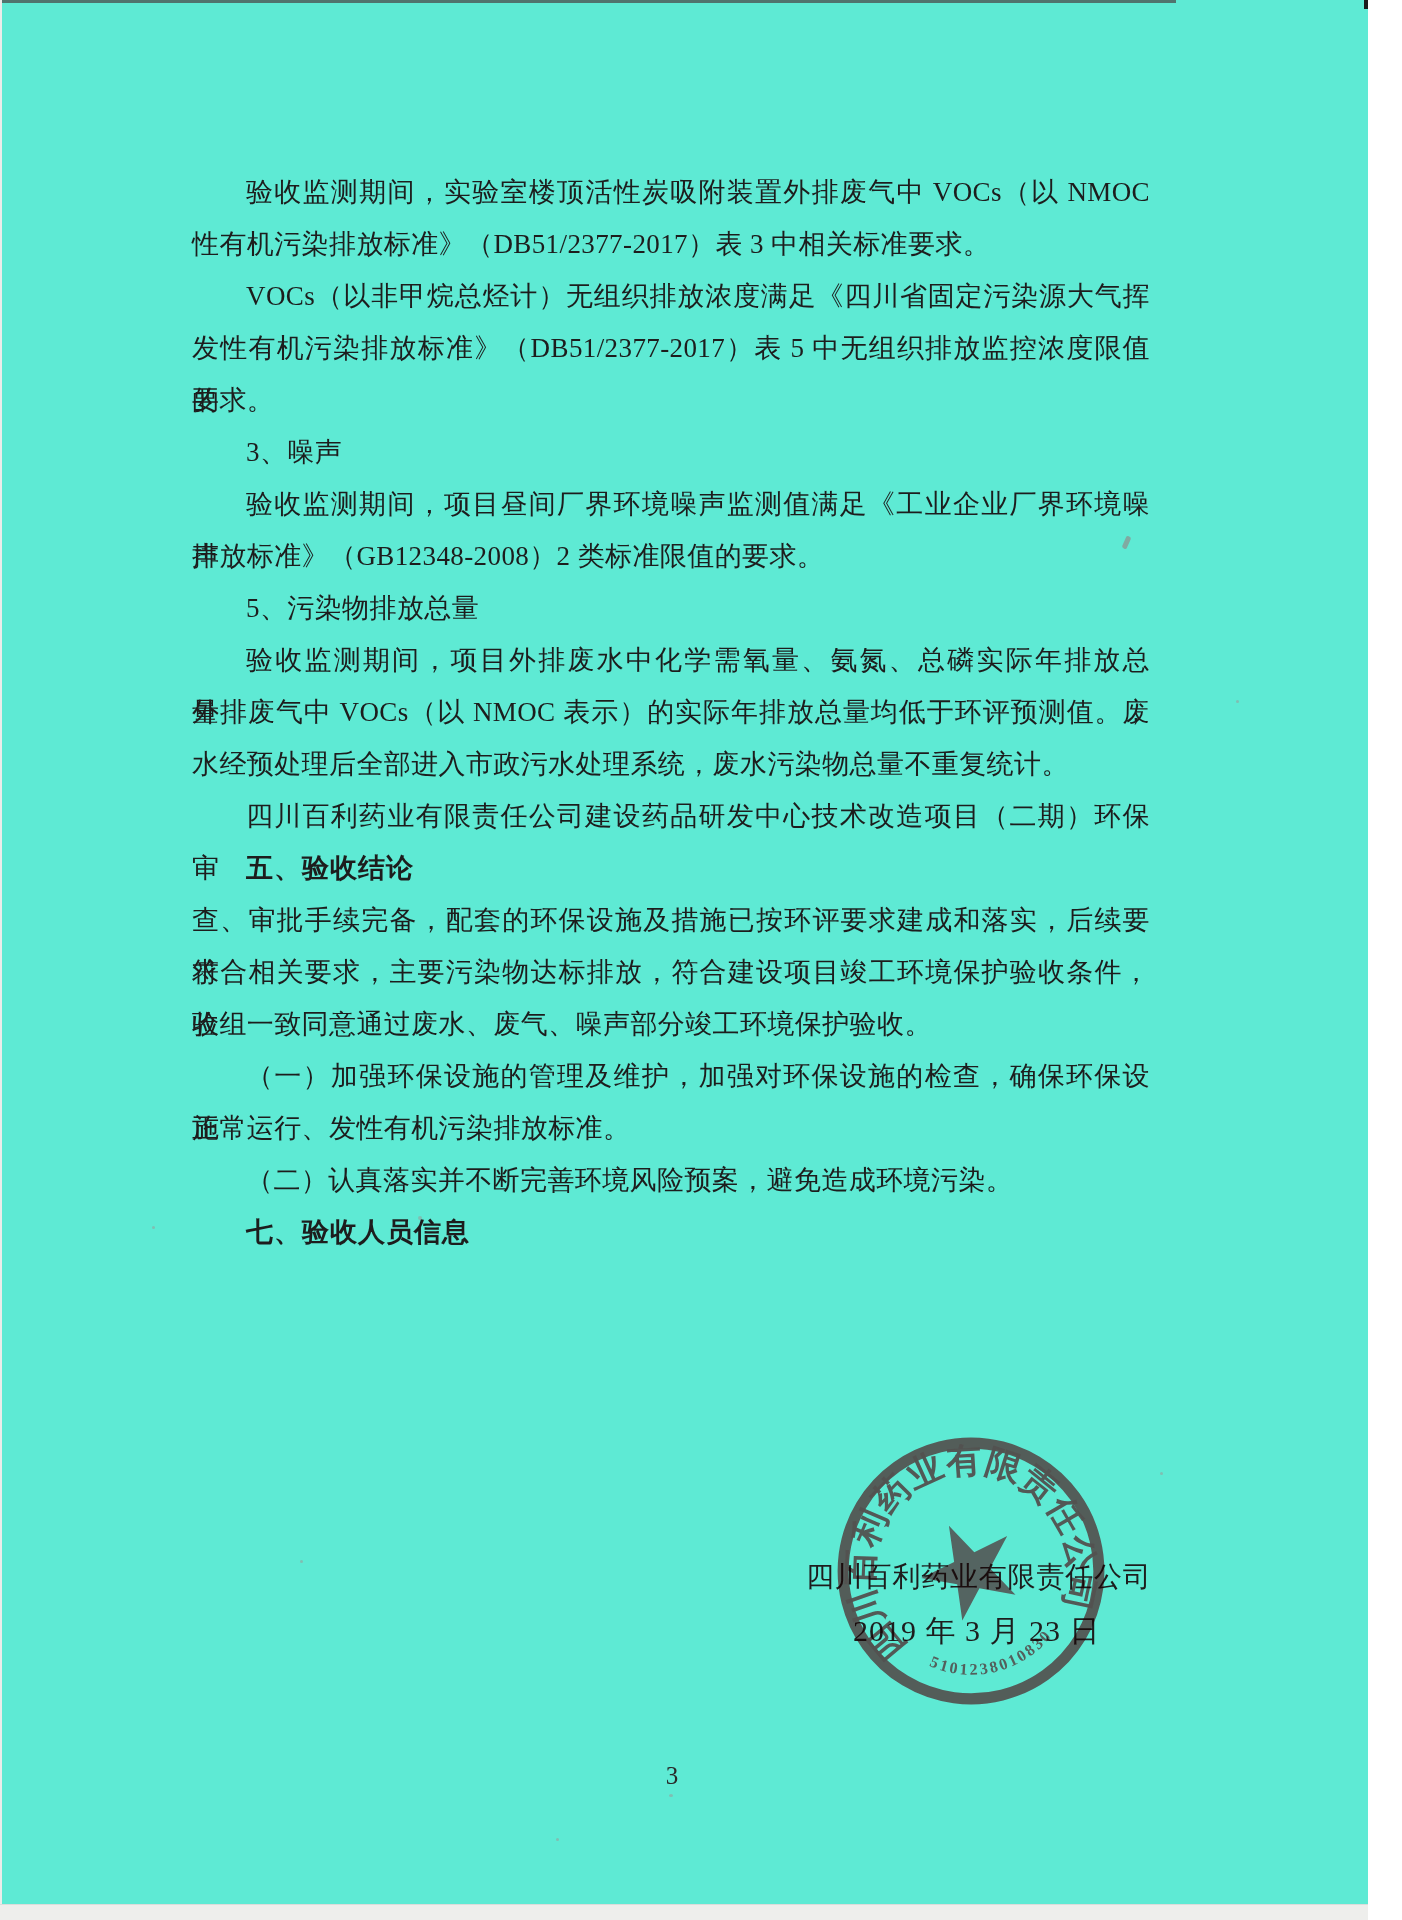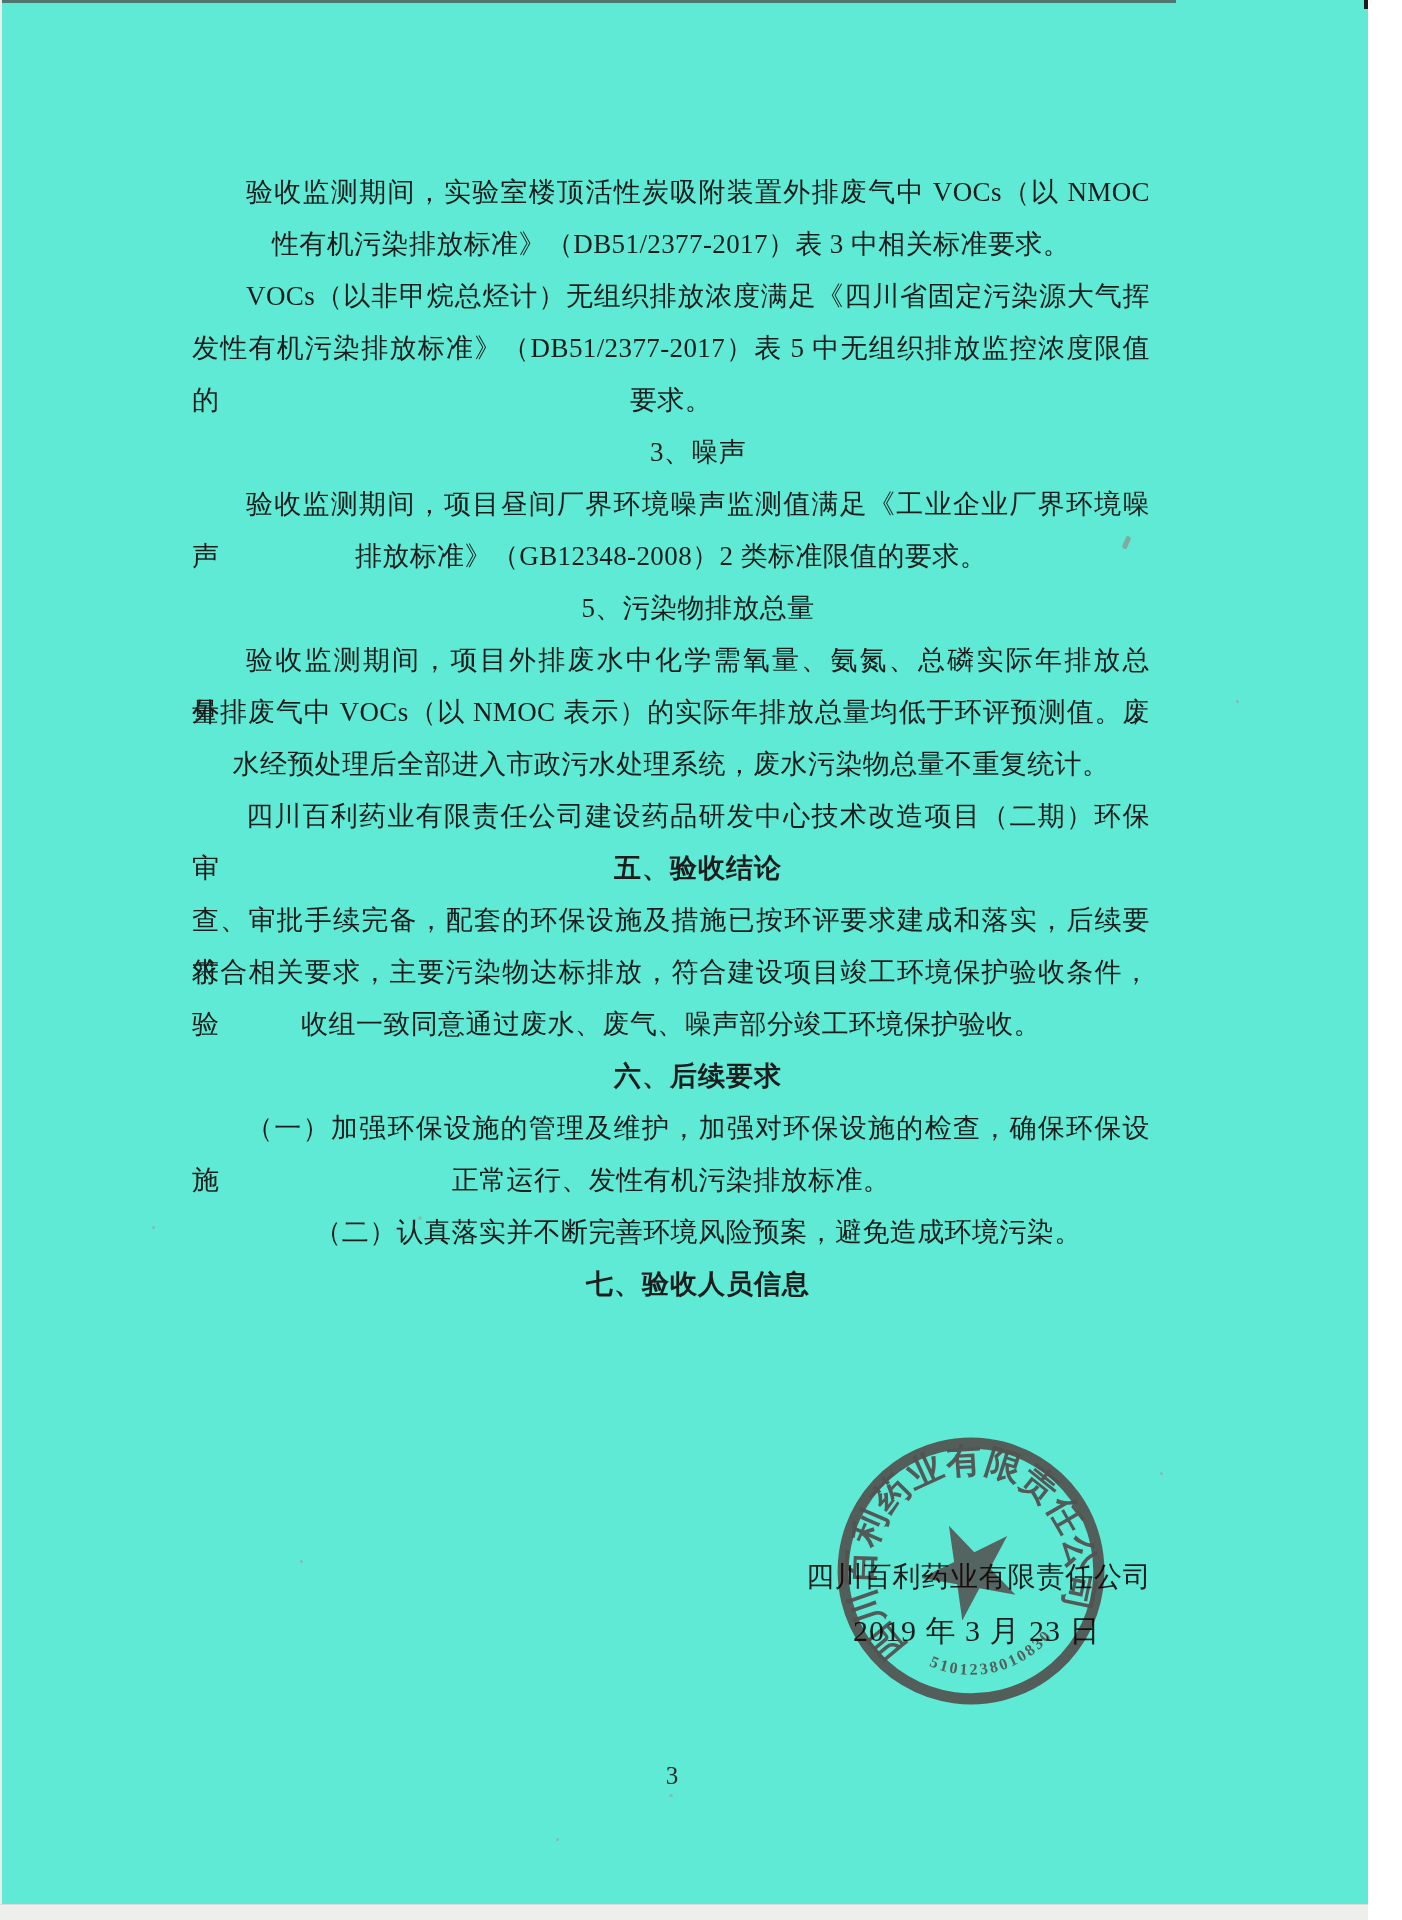--- a/index.html
+++ b/index.html
@@ -16,21 +16,20 @@
     position:absolute;
     left:192px; top:166px; width:958px;
   }
   .line {
     font-size:27px;
     line-height:52px;
     height:52px;
     white-space:nowrap;
     letter-spacing:0.4px;
     color:#1d1d1d;
-    text-align:center;
   }
   .line.full {
     white-space:normal;
     text-align:justify;
     text-align-last:justify;
   }
   .line.indent { text-indent:54px; }
   .line.bold { font-weight:bold; letter-spacing:1px; }
 
   
@@ -92,21 +91,20 @@
       <div class="line">排放标准》（GB12348-2008）2 类标准限值的要求。</div>
       <div class="line indent">5、污染物排放总量</div>
       <div class="line indent full">验收监测期间，项目外排废水中化学需氧量、氨氮、总磷实际年排放总量，</div>
       <div class="line full">外排废气中 VOCs（以 NMOC 表示）的实际年排放总量均低于环评预测值。废</div>
       <div class="line">水经预处理后全部进入市政污水处理系统，废水污染物总量不重复统计。</div>
       <div class="line indent full">四川百利药业有限责任公司建设药品研发中心技术改造项目（二期）环保审</div>
       <div class="line indent bold">五、验收结论</div>
       <div class="line full">查、审批手续完备，配套的环保设施及措施已按环评要求建成和落实，后续要求</div>
       <div class="line full">符合相关要求，主要污染物达标排放，符合建设项目竣工环境保护验收条件，验</div>
       <div class="line">收组一致同意通过废水、废气、噪声部分竣工环境保护验收。</div>
-      <div class="line indent bold">六、后续要求</div>
       <div class="line indent full">（一）加强环保设施的管理及维护，加强对环保设施的检查，确保环保设施</div>
       <div class="line">正常运行、发性有机污染排放标准。</div>
       <div class="line indent">（二）认真落实并不断完善环境风险预案，避免造成环境污染。</div>
       <div class="line indent bold">七、验收人员信息</div>
     </div>
 
   <div class="sig-company">四川百利药业有限责任公司</div>
   <div class="sig-date">2019 年 3 月 23 日</div>
 
   <svg class="stamp" viewBox="0 0 300 300">

